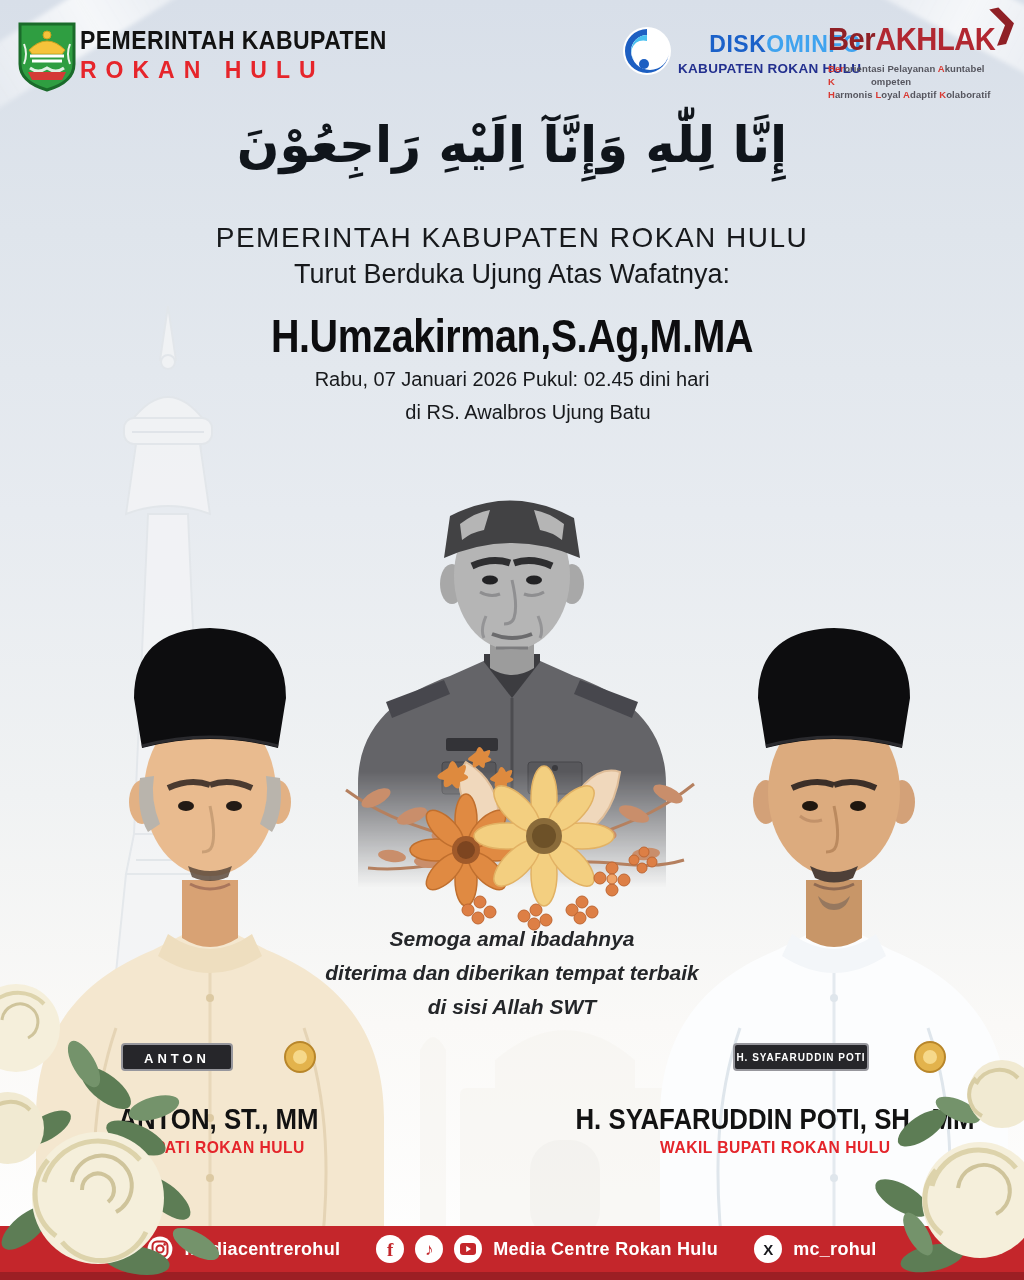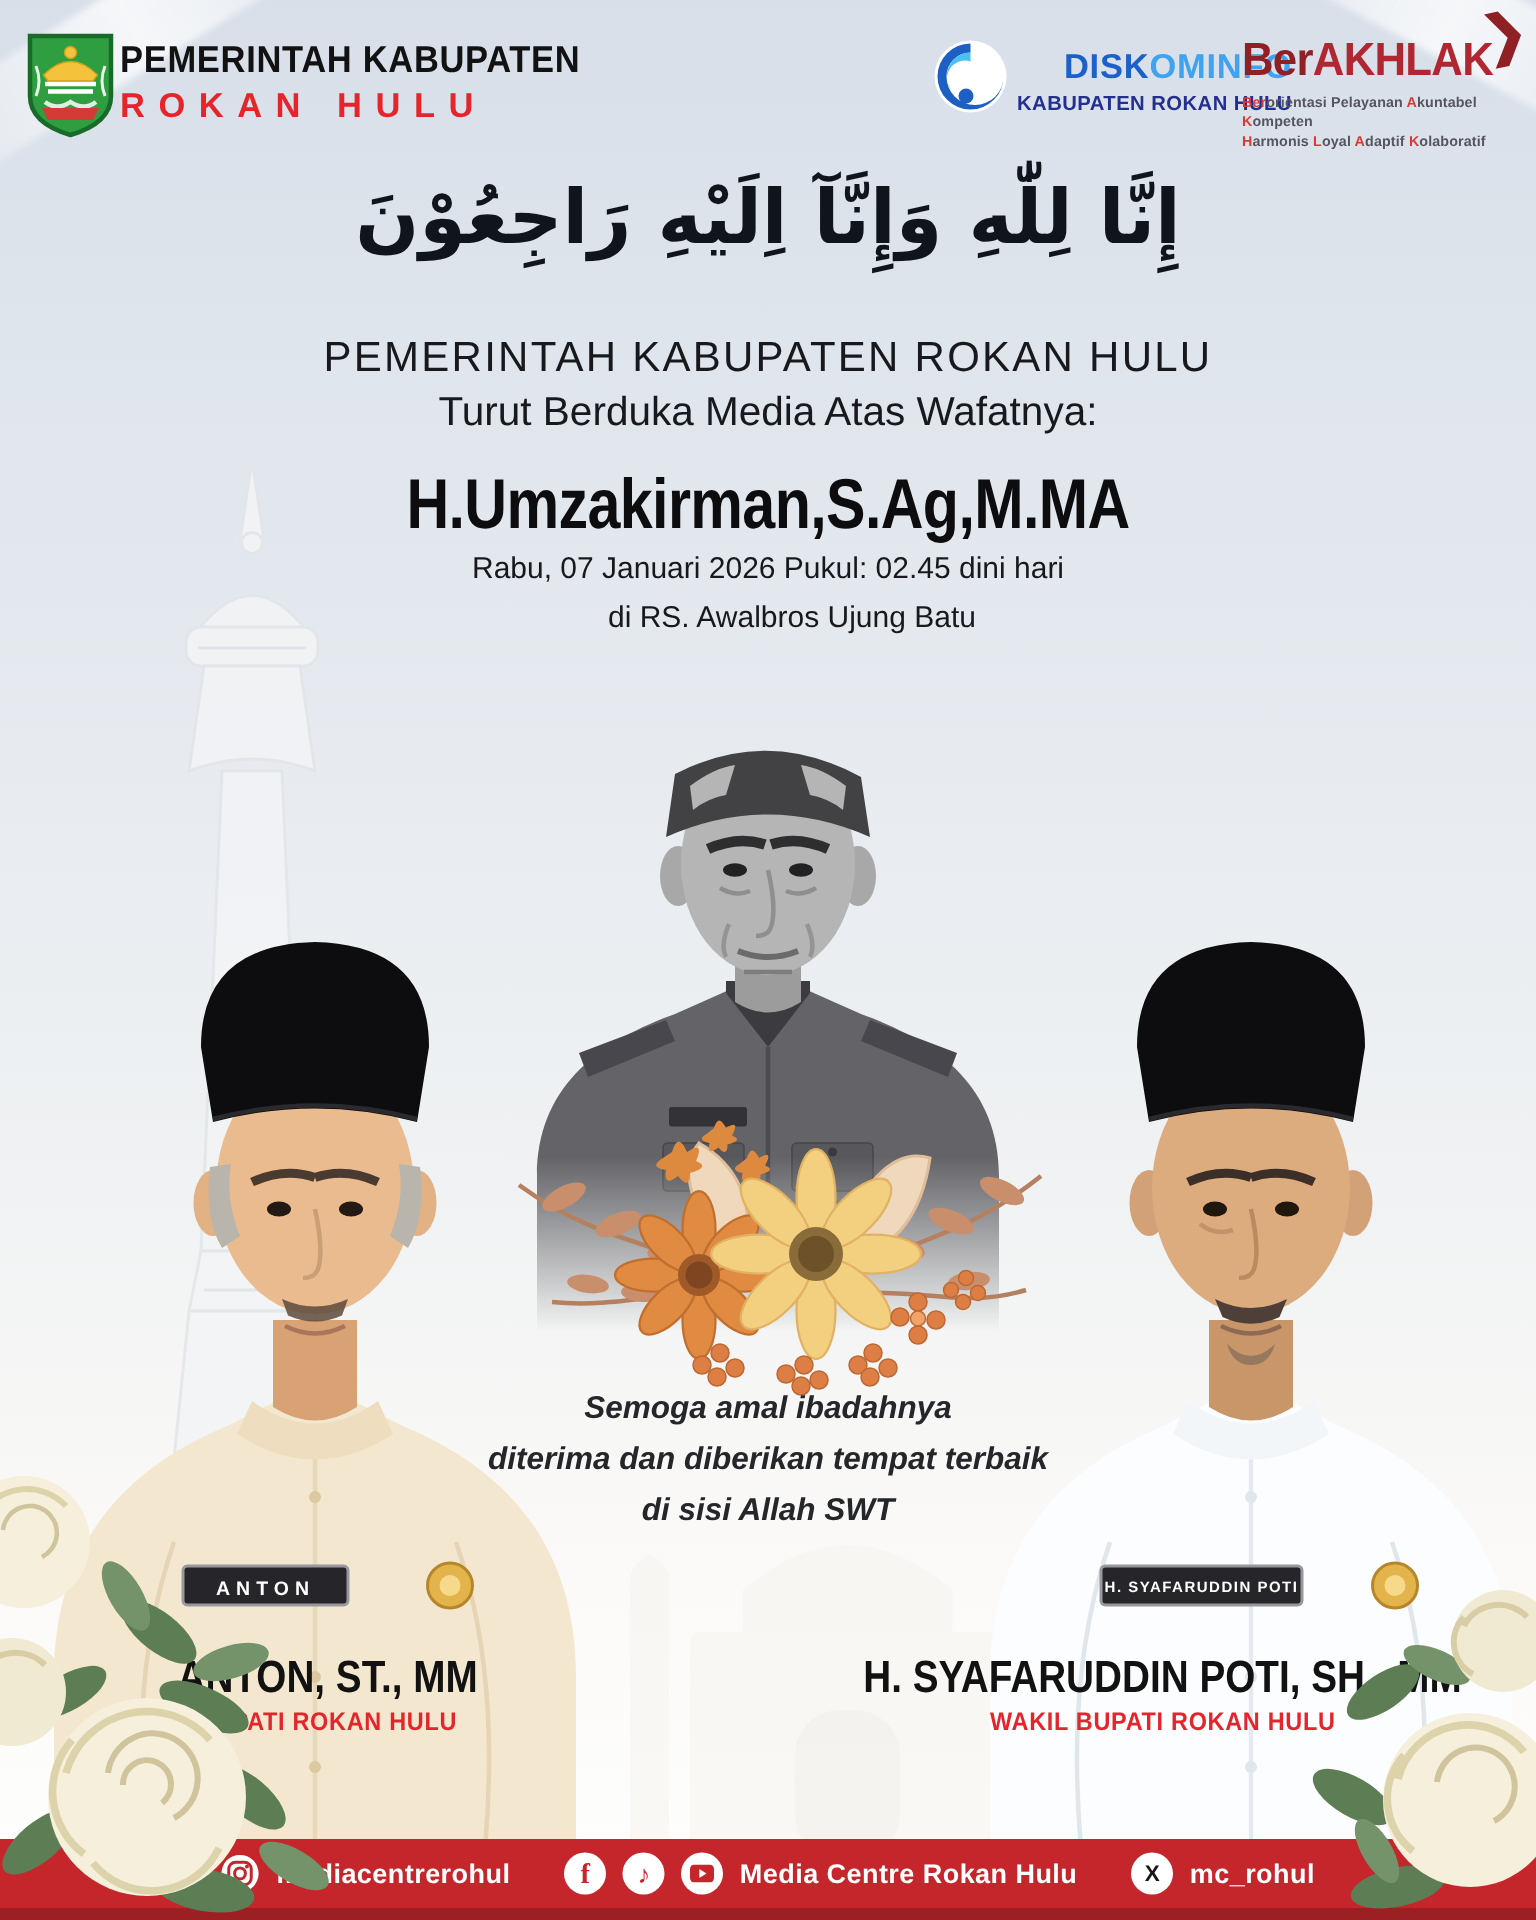--- a/index.html
+++ b/index.html
@@ -92,28 +92,28 @@
     <path d="M25,9 A16,16 0 0,0 12,34 A12,12 0 0,1 25,15 Z" fill="#49c0f0"></path>
     <circle cx="22" cy="38" r="5" fill="#1d5fc2"></circle>
   </svg>
   <div class="abs" style="left:678px;top:31px;text-align:right;">
     <div class="diskoname"><span style="color: rgb(27, 97, 201);">DISK</span><span style="color: rgb(63, 163, 239);">OMINFO</span></div>
     <div class="diskosub">KABUPATEN ROKAN HULU</div>
   </div>
 
   <div class="abs" style="left:828px;top:22px;width:190px;">
     <div class="berakhlak"><span style="color: rgb(143, 32, 38);">Ber</span><span style="color: rgb(177, 39, 49);">AKHLAK</span></div>
-    <div class="tagline" style="margin-top:4px;"><span style="color: rgb(217, 58, 51);">Ber</span><span style="color: rgb(85, 85, 94);">orientasi Pelayanan </span><span style="color: rgb(217, 58, 51);">A</span><span style="color: rgb(85, 85, 94);">kuntabel </span><span style="color: rgb(217, 58, 51);">K</span><span style="color: rgb(85, 85, 94);">ompeten</span></div>
+    <div class="tagline" style="margin-top:4px;"><span style="color: rgb(217, 58, 51);">Ber</span><span style="color: rgb(85, 85, 94);">orientasi Pelayanan </span><span style="color: rgb(217, 58, 51);">A</span><span style="color: rgb(85, 85, 94);">kuntabel </span><span style="color: rgb(217, 58, 51);">K</span><span style="color: rgb(85, 85, 94); margin-left: 36px;">ompeten</span></div>
     <div class="tagline"><span style="color: rgb(217, 58, 51);">H</span><span style="color: rgb(85, 85, 94);">armonis </span><span style="color: rgb(217, 58, 51);">L</span><span style="color: rgb(85, 85, 94);">oyal </span><span style="color: rgb(217, 58, 51);">A</span><span style="color: rgb(85, 85, 94);">daptif </span><span style="color: rgb(217, 58, 51);">K</span><span style="color: rgb(85, 85, 94);">olaboratif</span></div>
   </div>
   <div class="abs chev" style="left:988px;top:2px;">❯</div>
 
   <div class="abs center arabic" style="top:116px;">إِنَّا لِلّٰهِ وَإِنَّآ اِلَيْهِ رَاجِعُوْنَ</div>
   <div class="abs center orgline" style="top:222px;">PEMERINTAH KABUPATEN ROKAN HULU</div>
-  <div class="abs center intro" style="top:259px;">Turut Berduka Media Atas Wafatnya:</div>
+  <div class="abs center intro" style="top:259px;">Turut Berduka Ujung Atas Wafatnya:</div>
   <div class="abs center" style="top:308px;"><span class="bigname">H.Umzakirman,S.Ag,M.MA</span></div>
   <div class="abs center when" style="top:368px;">Rabu, 07 Januari 2026 Pukul: 02.45 dini hari</div>
   <div class="abs center when" style="top:401px;padding-left:16px;">di RS. Awalbros Ujung Batu</div>
 
   <div class="abs fade-bottom" style="left:352px;top:462px;width:320px;height:430px;">
     <svg width="320" height="430" viewBox="0 0 320 430">
       <g>
         <path d="M6,430 V322 C6,262 48,232 98,214 L134,198 H186 L222,214 C272,232 314,262 314,322 V430 Z" fill="#646468"></path>
         <path d="M34,240 l58,-22 6,14 -58,24 Z" fill="#47474d"></path>
         <path d="M286,240 l-58,-22 -6,14 58,24 Z" fill="#47474d"></path>

